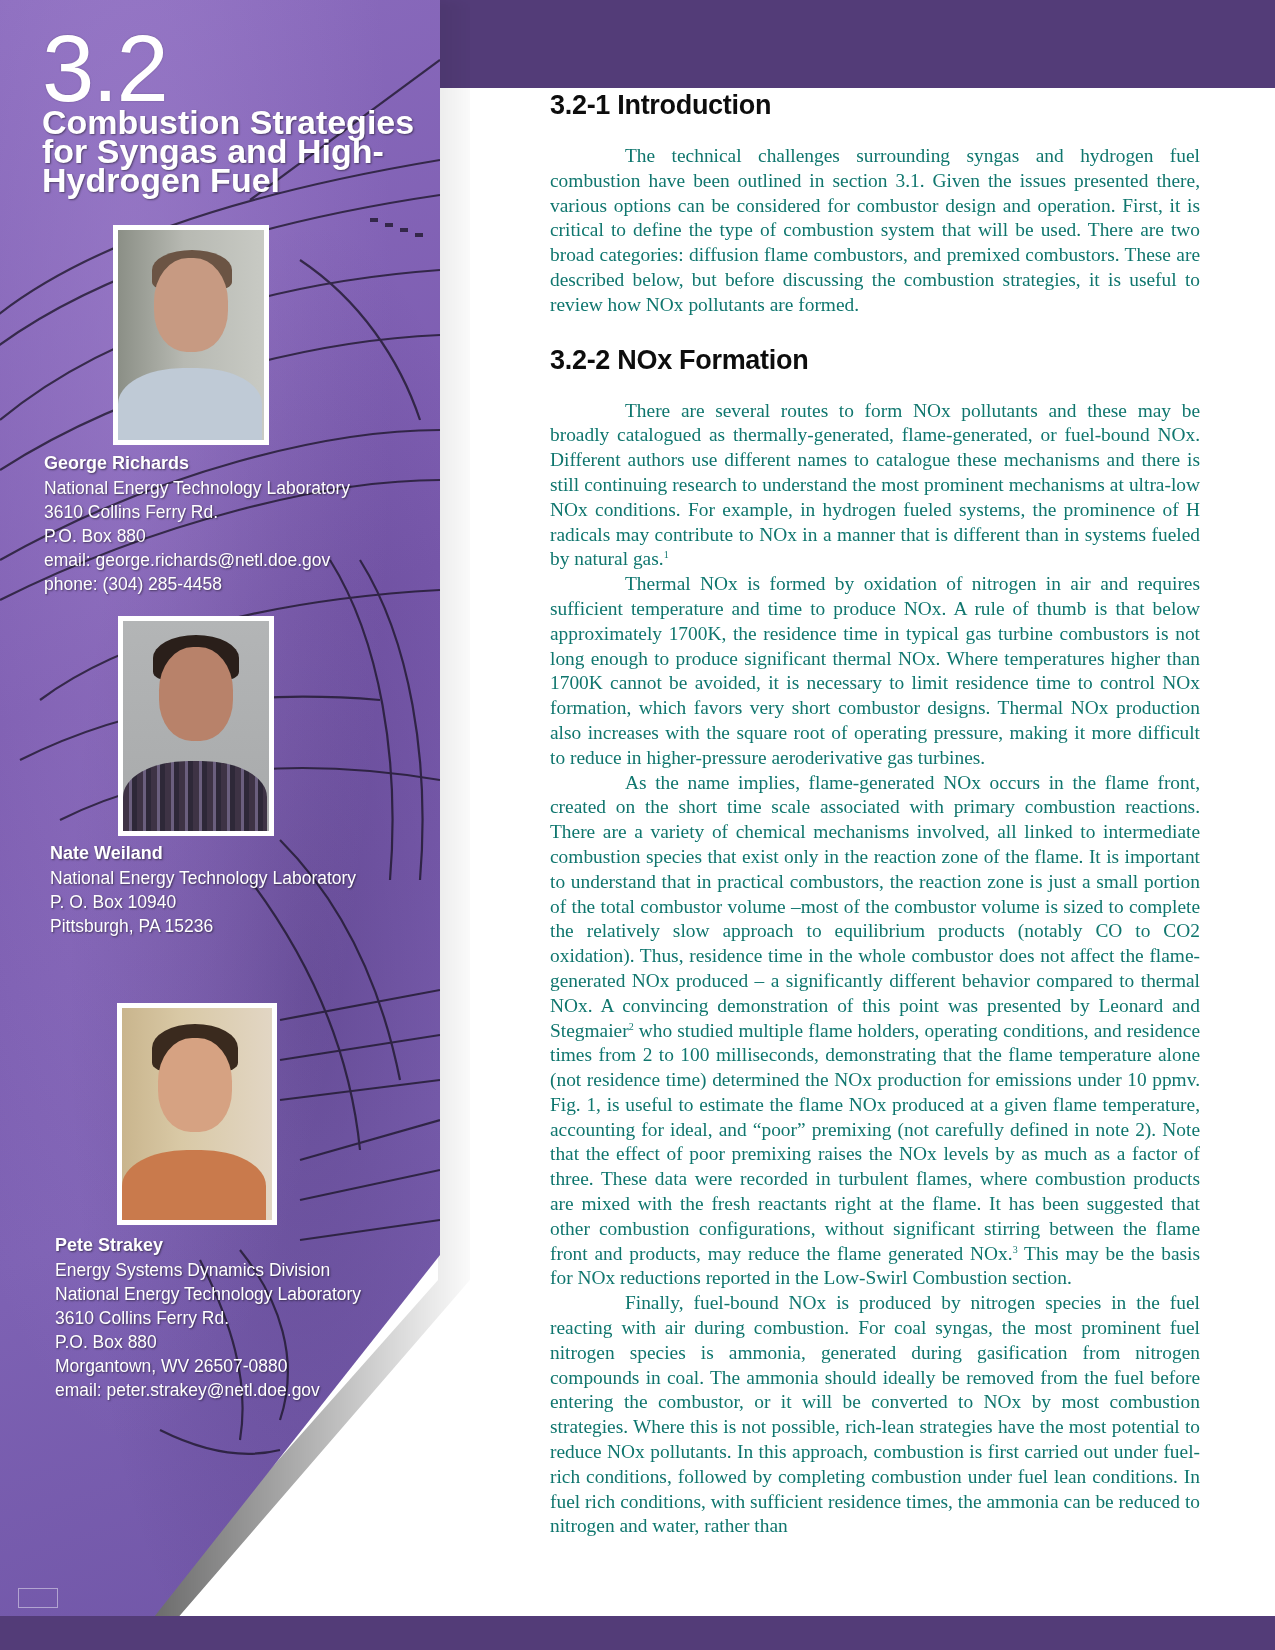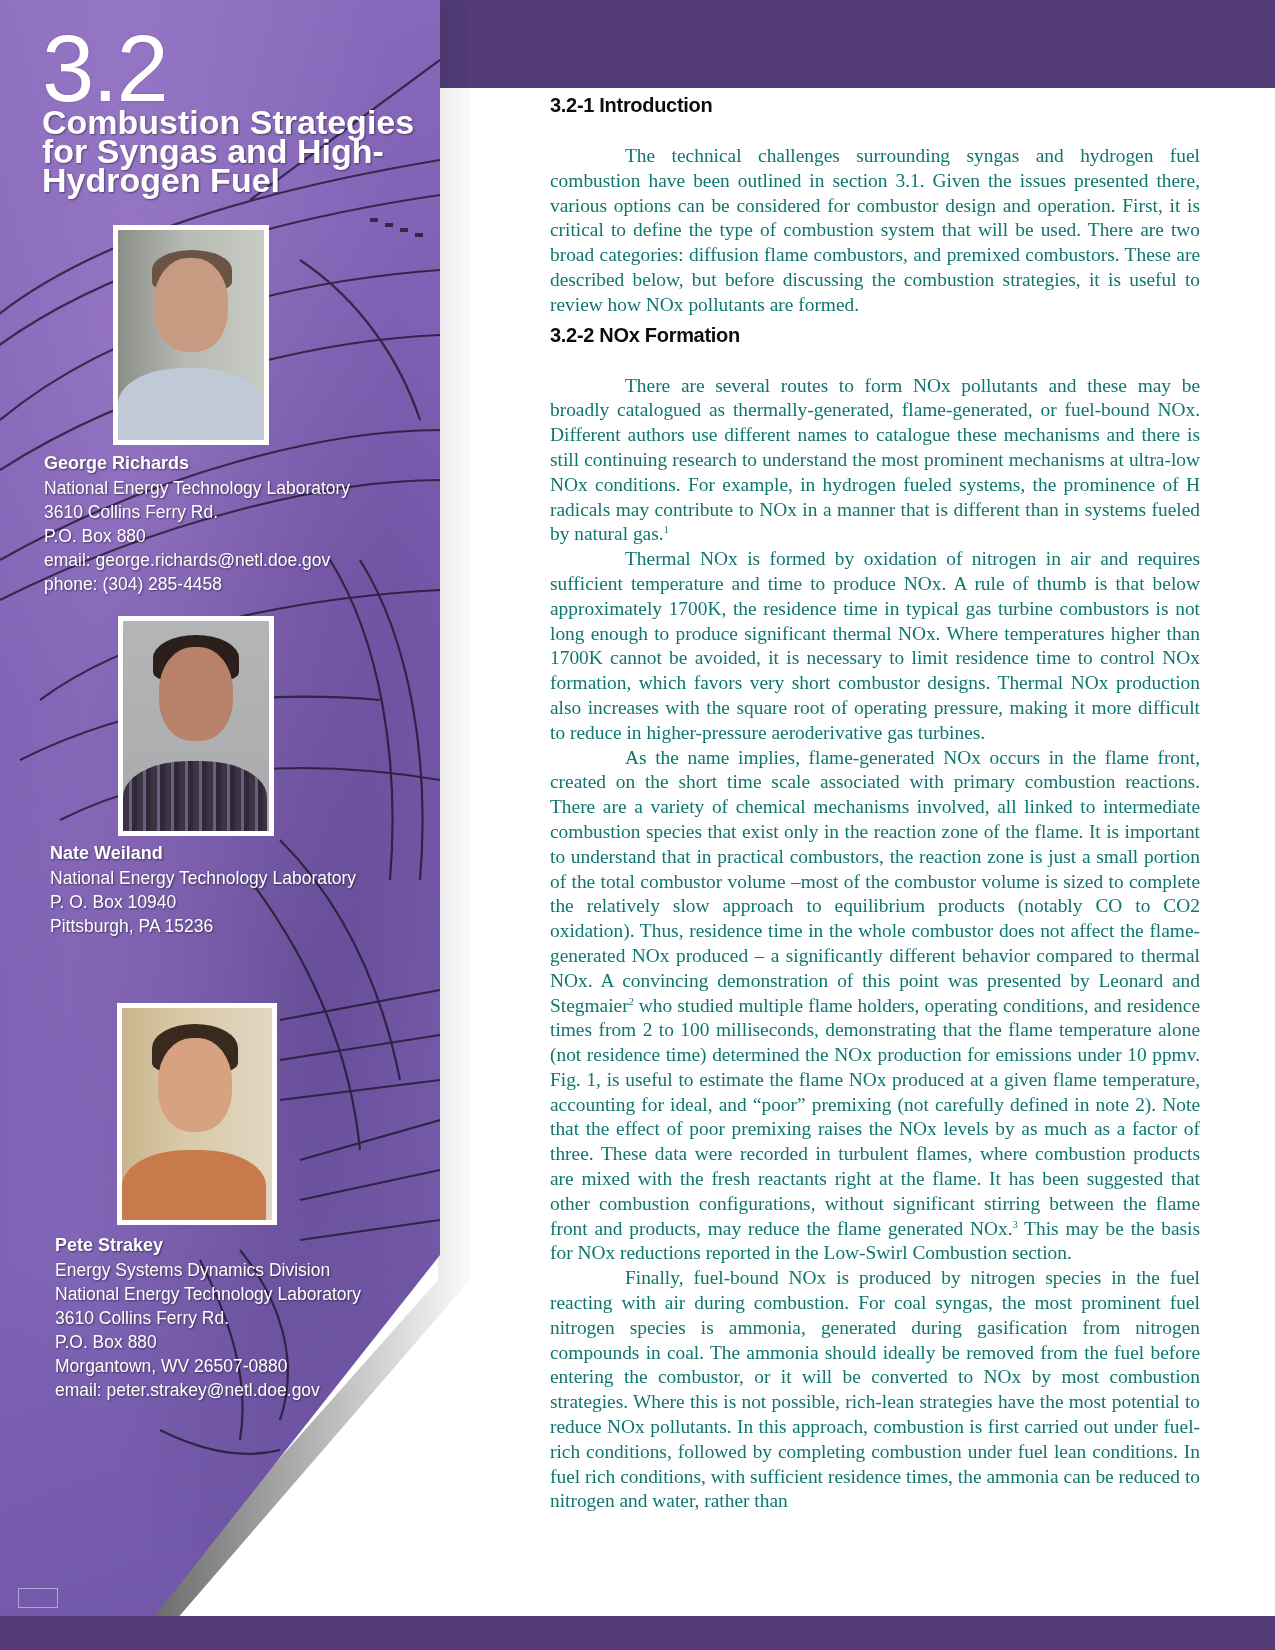--- a/index.html
+++ b/index.html
@@ -81,31 +81,31 @@
     border: 1px solid rgba(255,255,255,0.45);
   }
 
   
   .main {
     position: absolute; left: 550px; top: 86px; width: 650px;
     color: #111111;
   }
   .main h2 {
     font-family: "Liberation Sans", sans-serif; font-weight: 700;
-    font-size: 20px; line-height: 34px; color: #0d0d0d;
+    font-size: 27px; line-height: 34px; color: #0d0d0d;
     letter-spacing: -0.3px;
   }
   .main p {
     font-size: 19.4px; line-height: 24.8px; text-align: justify;
     text-indent: 75px; color: #0f766e; font-family: Liberation Serif, serif;
   }
   .main sup { font-size: 10px; vertical-align: 7px; line-height: 0; }
   .h-intro { margin-top: 2px; }
   .p-intro { margin-top: 22px; }
-  .h-nox { }
+  .h-nox { margin-top: 25px; }
   .p-nox1 { margin-top: 22px; }
 </style>
 </head>
 <body>
 
 <div class="top-band"></div>
 
 <div class="sidebar-shadow"></div>
 
 <div class="sidebar">

